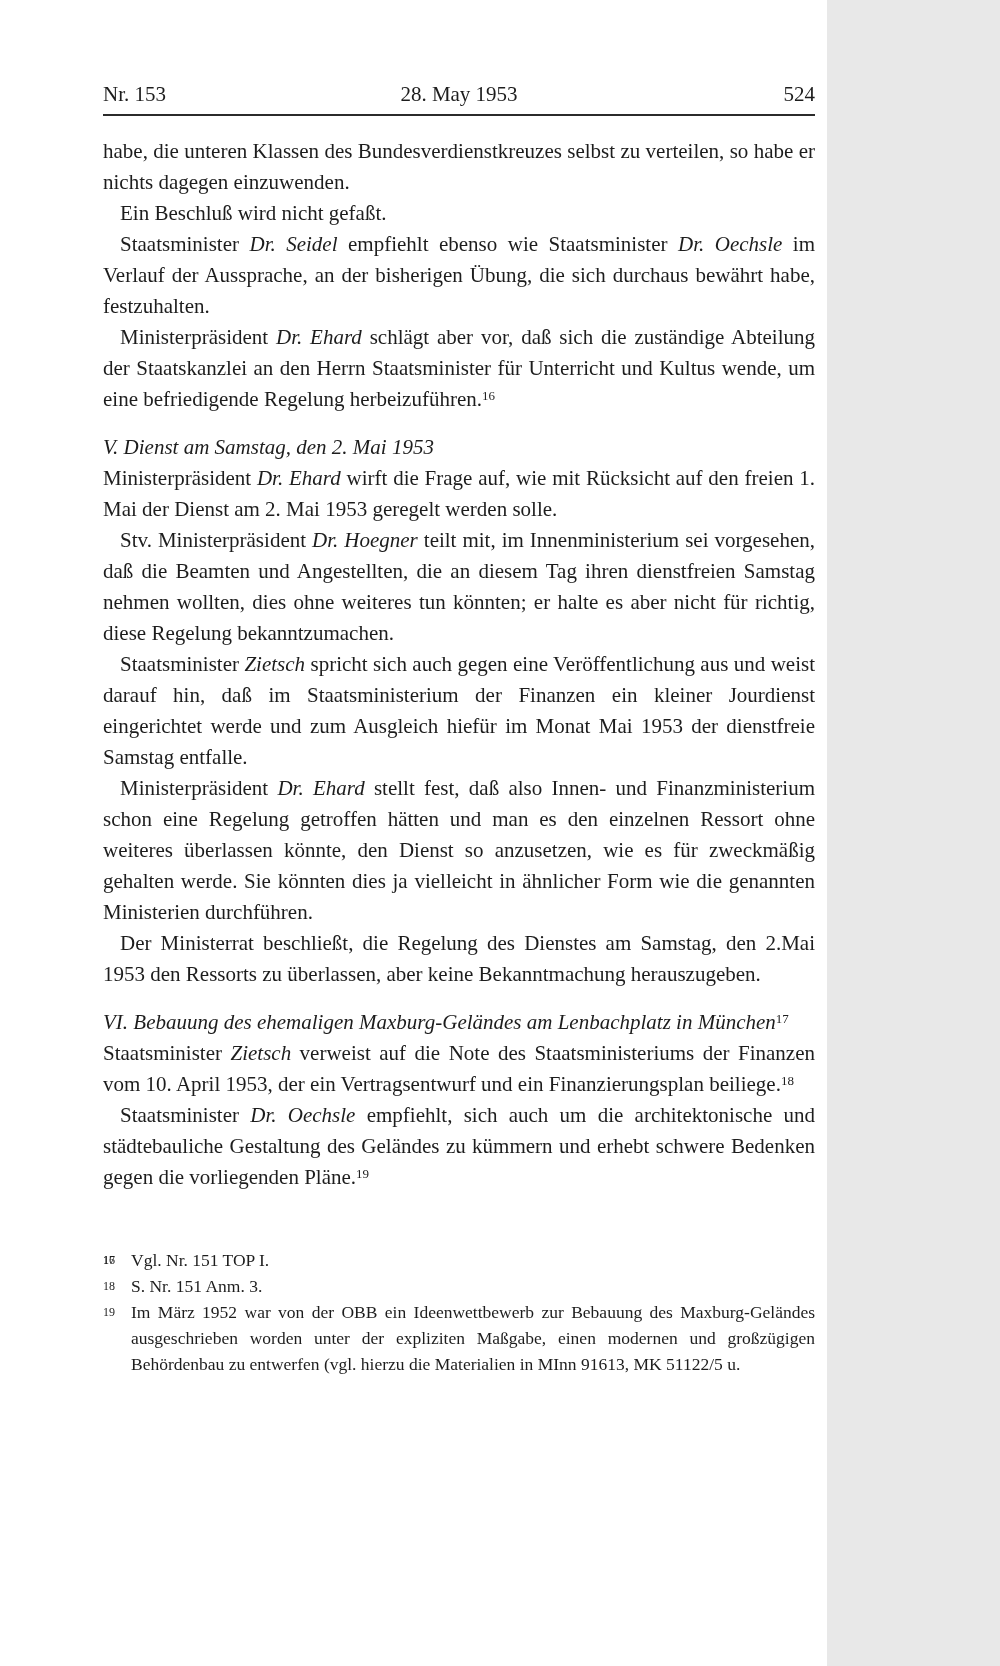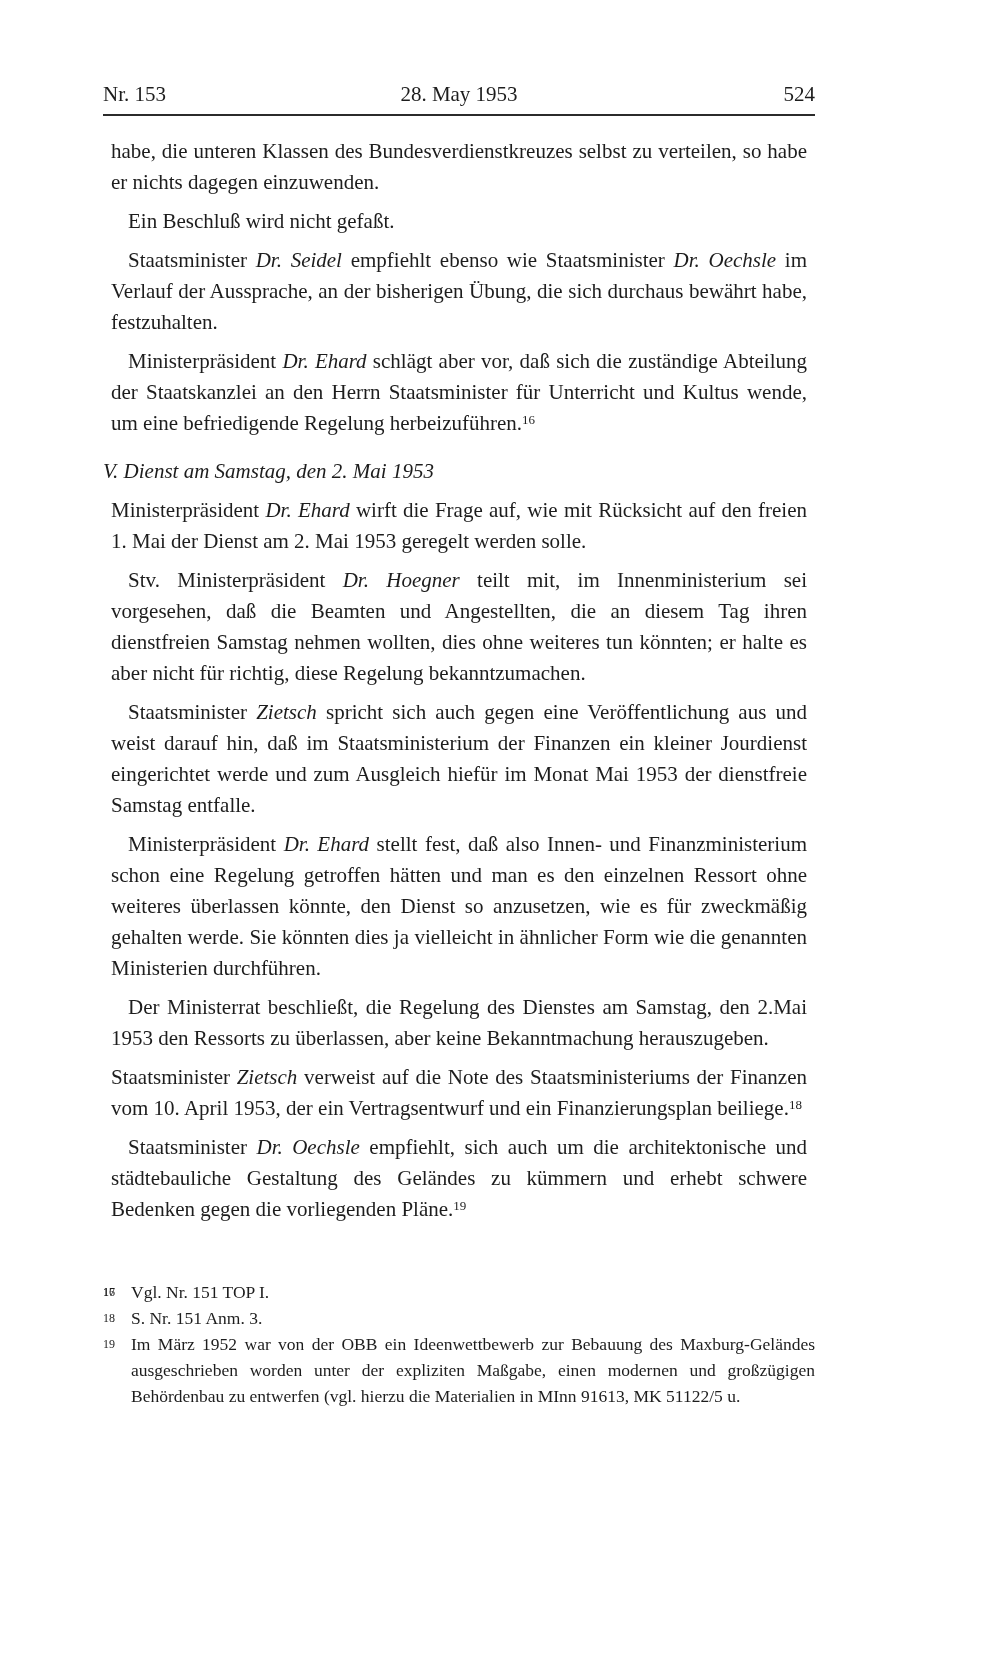--- a/index.html
+++ b/index.html
@@ -1,18 +1,18 @@
 <!DOCTYPE html>
 <html lang="de"><head>
 <meta charset="utf-8">
 <style>
   html, body { margin: 0; padding: 0; background: #e8e8e8; }
   .page {
     position: relative;
-    width: 1000px;
+    width: 827px;
     height: 1666px;
     background: #ffffff;
     color: #1d1d1d;
     font-family: "Liberation Serif", "DejaVu Serif", serif;
     overflow: hidden;
   }
   .text-block {
     position: absolute;
     left: 103px;
     top: 82px;
@@ -34,21 +34,21 @@
   }
   .page-header::after { content: ""; display: block; clear: both; }
   .page-body {
     margin-top: 20px;
     font-size: 21px;
     line-height: 31px;
     text-align: justify;
     hyphens: auto;
     -webkit-hyphens: auto;
   }
-  .page-body p { margin: 8px; }
+  .page-body p { margin: 0; }
   .page-body p.indent { text-indent: 17px; }
   .section-heading {
     margin: 17px 0 0 0;
     font-weight: normal;
     font-style: italic;
     font-size: 21px;
     line-height: 31px;
     text-align: left;
   }
   .it { font-style: italic; text-align: center; }
@@ -96,20 +96,21 @@
         <p class=""><span>habe, die unteren Klassen des Bundesverdienstkreuzes selbst zu verteilen, so habe er nichts dagegen einzuwenden.</span></p>
         <p class="indent"><span>Ein Beschluß wird nicht gefaßt.</span></p>
         <p class="indent"><span>Staatsminister </span><span class="it">Dr. Seidel</span><span> empfiehlt ebenso wie Staatsminister </span><span class="it">Dr. Oechsle</span><span> im Verlauf der Aussprache, an der bisherigen Übung, die sich durchaus bewährt habe, festzuhalten.</span></p>
         <p class="indent"><span>Ministerpräsident </span><span class="it">Dr. Ehard</span><span> schlägt aber vor, daß sich die zuständige Abteilung der Staatskanzlei an den Herrn Staatsminister für Unterricht und Kultus wende, um eine befriedigende Regelung herbeizuführen.</span><sup class="fn-ref">16</sup></p>
         <h3 class="section-heading"><span class="it">V. Dienst am Samstag, den 2. Mai 1953</span></h3>
         <p class=""><span>Ministerpräsident </span><span class="it">Dr. Ehard</span><span> wirft die Frage auf, wie mit Rücksicht auf den freien 1. Mai der Dienst am 2. Mai 1953 geregelt werden solle.</span></p>
         <p class="indent"><span>Stv. Ministerpräsident </span><span class="it">Dr. Hoegner</span><span> teilt mit, im Innenministerium sei vorgesehen, daß die Beamten und Angestellten, die an diesem Tag ihren dienstfreien Samstag nehmen wollten, dies ohne weiteres tun könnten; er halte es aber nicht für richtig, diese Regelung bekanntzumachen.</span></p>
         <p class="indent"><span>Staatsminister </span><span class="it">Zietsch</span><span> spricht sich auch gegen eine Veröffentlichung aus und weist darauf hin, daß im Staatsministerium der Finanzen ein kleiner Jourdienst eingerichtet werde und zum Ausgleich hiefür im Monat Mai 1953 der dienstfreie Samstag entfalle.</span></p>
         <p class="indent"><span>Ministerpräsident </span><span class="it">Dr. Ehard</span><span> stellt fest, daß also Innen- und Finanzministerium schon eine Regelung getroffen hätten und man es den einzelnen Ressort ohne weiteres überlassen könnte, den Dienst so anzusetzen, wie es für zweckmäßig gehalten werde. Sie könnten dies ja vielleicht in ähnlicher Form wie die genannten Ministerien durchführen.</span></p>
         <p class="indent"><span>Der Ministerrat beschließt, die Regelung des Dienstes am Samstag, den 2.Mai 1953 den Ressorts zu überlassen, aber keine Bekanntmachung herauszugeben.</span></p>
+        <h3 class="section-heading"><span class="it">VI. Bebauung des ehemaligen Maxburg-Geländes am Lenbachplatz in München</span><sup class="fn-ref">17</sup></h3>
         <p class=""><span>Staatsminister </span><span class="it">Zietsch</span><span> verweist auf die Note des Staatsministeriums der Finanzen vom 10. April 1953, der ein Vertragsentwurf und ein Finanzierungsplan beiliege.</span><sup class="fn-ref">18</sup></p>
         <p class="indent"><span>Staatsminister </span><span class="it">Dr. Oechsle</span><span> empfiehlt, sich auch um die architektonische und städtebauliche Gestaltung des Geländes zu kümmern und erhebt schwere Bedenken gegen die vorliegenden Pläne.</span><sup class="fn-ref">19</sup></p>
       </main>
 
     <section class="footnotes" id="footnotes-container">
         <div class="footnote"><span class="fn-marker">16</span></div>
         <div class="footnote"><span class="fn-marker">17</span><span>Vgl. Nr. 151 TOP I.</span></div>
         <div class="footnote"><span class="fn-marker">18</span><span>S. Nr. 151 Anm. 3.</span></div>
         <div class="footnote"><span class="fn-marker">19</span><span>Im März 1952 war von der OBB ein Ideenwettbewerb zur Bebauung des Maxburg-Geländes ausgeschrieben worden unter der expliziten Maßgabe, einen modernen und großzügigen Behördenbau zu entwerfen (vgl. hierzu die Materialien in MInn 91613, MK 51122/5 u.</span></div>
       </section>

